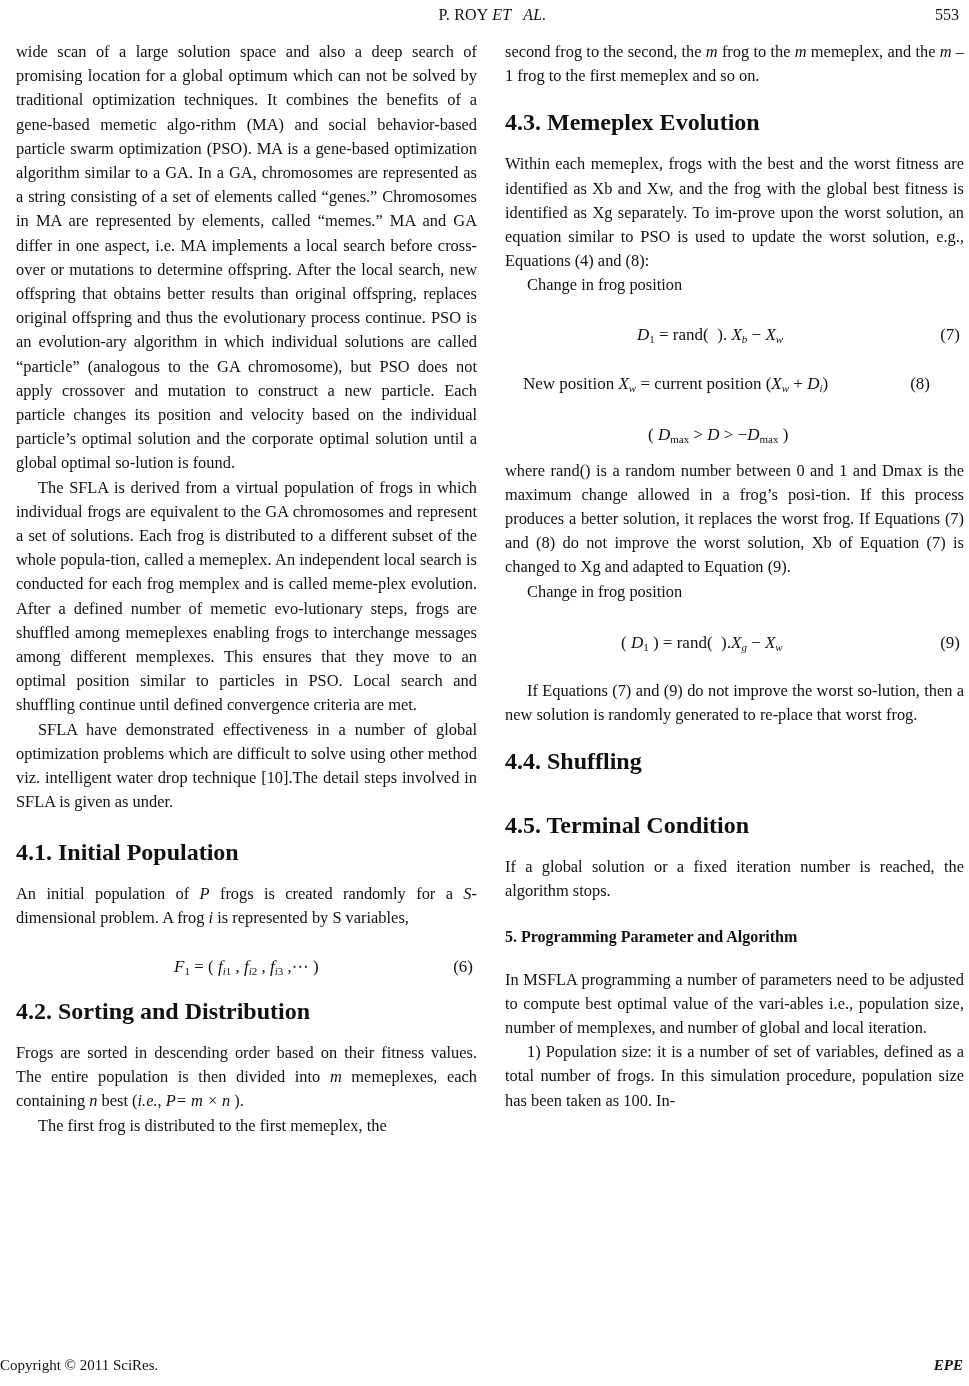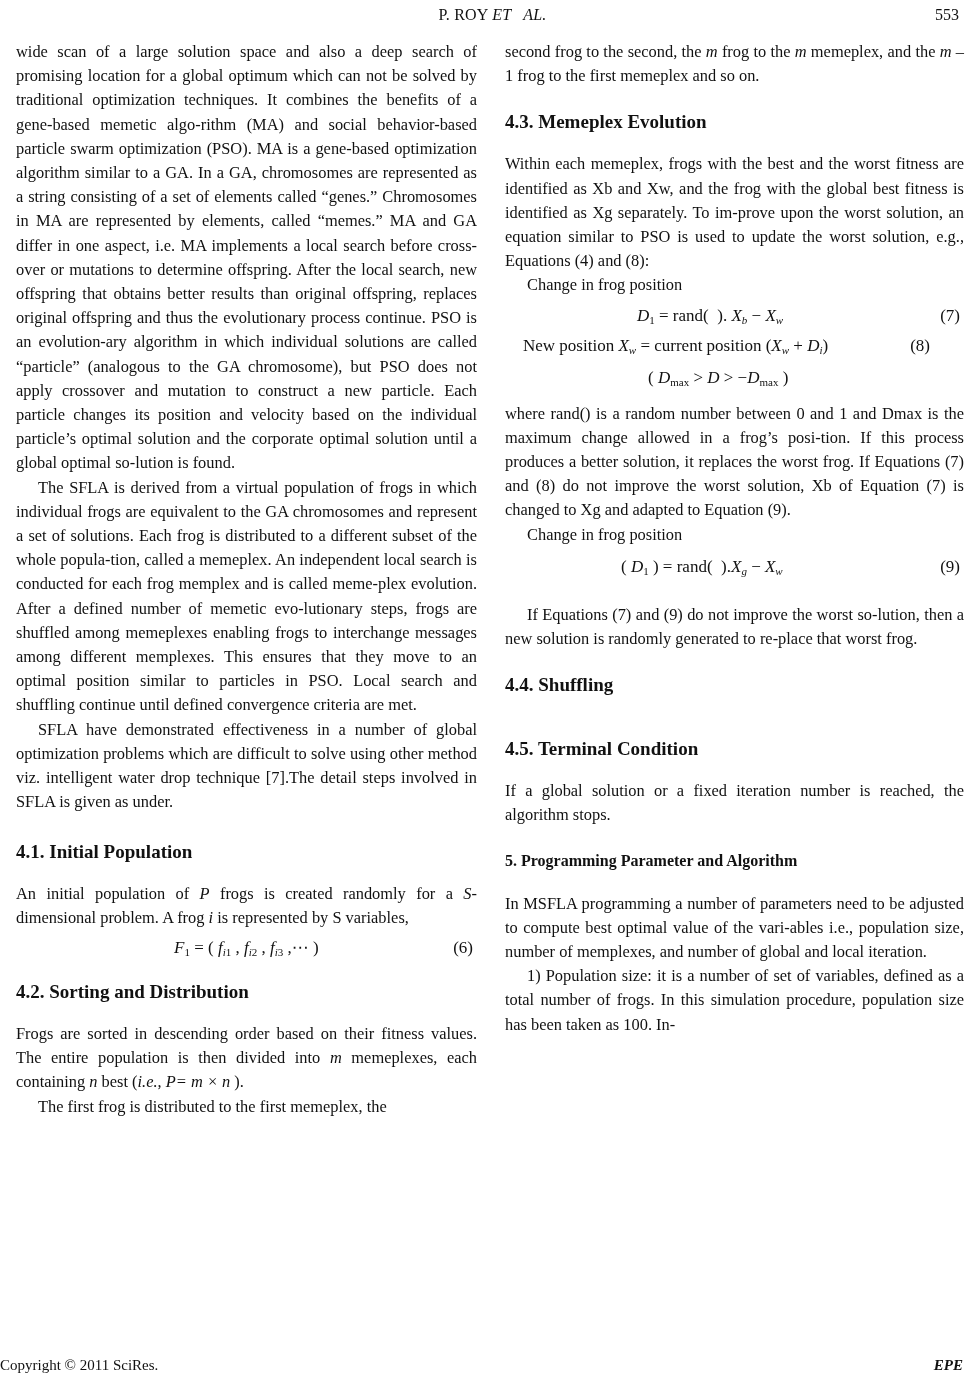--- a/index.html
+++ b/index.html
@@ -7,23 +7,23 @@
          font-family:"Liberation Serif", "DejaVu Serif", serif; color:#111; }
   .header { position:absolute; top:6px; left:0; width:969px; height:20px; font-size:16px; }
   .header .title { position:absolute; left:0; width:969px; text-align:center; letter-spacing:0.2px;margin-left:8px; }
   .header .title i { font-style:italic; }
   .header .page { position:absolute; right:10px; top:0; }
   .col { position:absolute; top:40px; font-size:16.4px; line-height:24.2px; text-align:justify; }
   .col.left { left:0; width:461px;padding-left:16px; }
   .col.right { left:505px; width:459px; }
   p { margin:0; }
   p.ind { text-indent:22px; }
-  h3 { font-size:19px; font-weight:bold; margin:0; line-height:24px; }
+  h3 { font-size:24px; font-weight:bold; margin:0; line-height:24px; }
   h2 { font-size:16px; font-weight:bold; margin:0; line-height:26px; }
-  .eq { position:relative; height:36px; font-style:normal; }
+  .eq { position:relative; height:36px; font-style:normal;margin-top:19px; }
   .eq .expr { position:absolute; top:6px; font-size:17px; white-space:nowrap; }
   .eq .num { position:absolute; right:4px; top:6px; font-size:17px; }
   sub { font-size:11px; vertical-align:-3px; line-height:0; }
   .footer { position:absolute; top:1357px; left:0; width:969px; font-size:15px; }
   .footer .copy { position:absolute; left:0;text-align:center; }
   .footer .journal { position:absolute; right:6px; font-weight:bold; font-style:italic; }
 </style>
 </head>
 <body>
 
@@ -31,21 +31,21 @@
   <div class="title">
     <span>P. ROY</span>
     <i style="white-space:pre">ET   AL.</i>
   </div>
   <span class="page">553</span>
 </div>
 
 <div class="col left">
   <p>wide scan of a large solution space and also a deep search of promising location for a global optimum which can not be solved by traditional optimization techniques. It combines the benefits of a gene-based memetic algo-rithm (MA) and social behavior-based particle swarm optimization (PSO). MA is a gene-based optimization algorithm similar to a GA. In a GA, chromosomes are represented as a string consisting of a set of elements called “genes.” Chromosomes in MA are represented by elements, called “memes.” MA and GA differ in one aspect, i.e. MA implements a local search before cross-over or mutations to determine offspring. After the local search, new offspring that obtains better results than original offspring, replaces original offspring and thus the evolutionary process continue. PSO is an evolution-ary algorithm in which individual solutions are called “particle” (analogous to the GA chromosome), but PSO does not apply crossover and mutation to construct a new particle. Each particle changes its position and velocity based on the individual particle’s optimal solution and the corporate optimal solution until a global optimal so-lution is found.</p>
   <p class="ind">The SFLA is derived from a virtual population of frogs in which individual frogs are equivalent to the GA chromosomes and represent a set of solutions. Each frog is distributed to a different subset of the whole popula-tion, called a memeplex. An independent local search is conducted for each frog memplex and is called meme-plex evolution. After a defined number of memetic evo-lutionary steps, frogs are shuffled among memeplexes enabling frogs to interchange messages among different memplexes. This ensures that they move to an optimal position similar to particles in PSO. Local search and shuffling continue until defined convergence criteria are met.</p>
-  <p class="ind">SFLA have demonstrated effectiveness in a number of global optimization problems which are difficult to solve using other method viz. intelligent water drop technique [7].The detail steps involved in SFLA is given as under.</p>
+  <p class="ind">SFLA have demonstrated effectiveness in a number of global optimization problems which are difficult to solve using other method viz. intelligent water drop technique [10].The detail steps involved in SFLA is given as under.</p>
   <div style="height:25px"></div>
   <h3>4.1. Initial Population</h3>
   <div style="height:18px"></div>
   <p><span>An initial population of </span><i>P</i><span> frogs is created randomly for a </span><i>S</i><span>-dimensional problem. A frog </span><i>i</i><span> is represented by S variables,</span></p>
   <div class="eq">
     <span class="expr" style="left:158px"><i>F</i><sub>1</sub> = ( <i>f</i><sub><i>i</i>1</sub> , <i>f</i><sub><i>i</i>2</sub> , <i>f</i><sub><i>i</i>3</sub> ,⋯ )</span>
     <span class="num">(6)</span>
   </div>
   <div style="height:14px"></div>
   <h3>4.2. Sorting and Distribution</h3>

